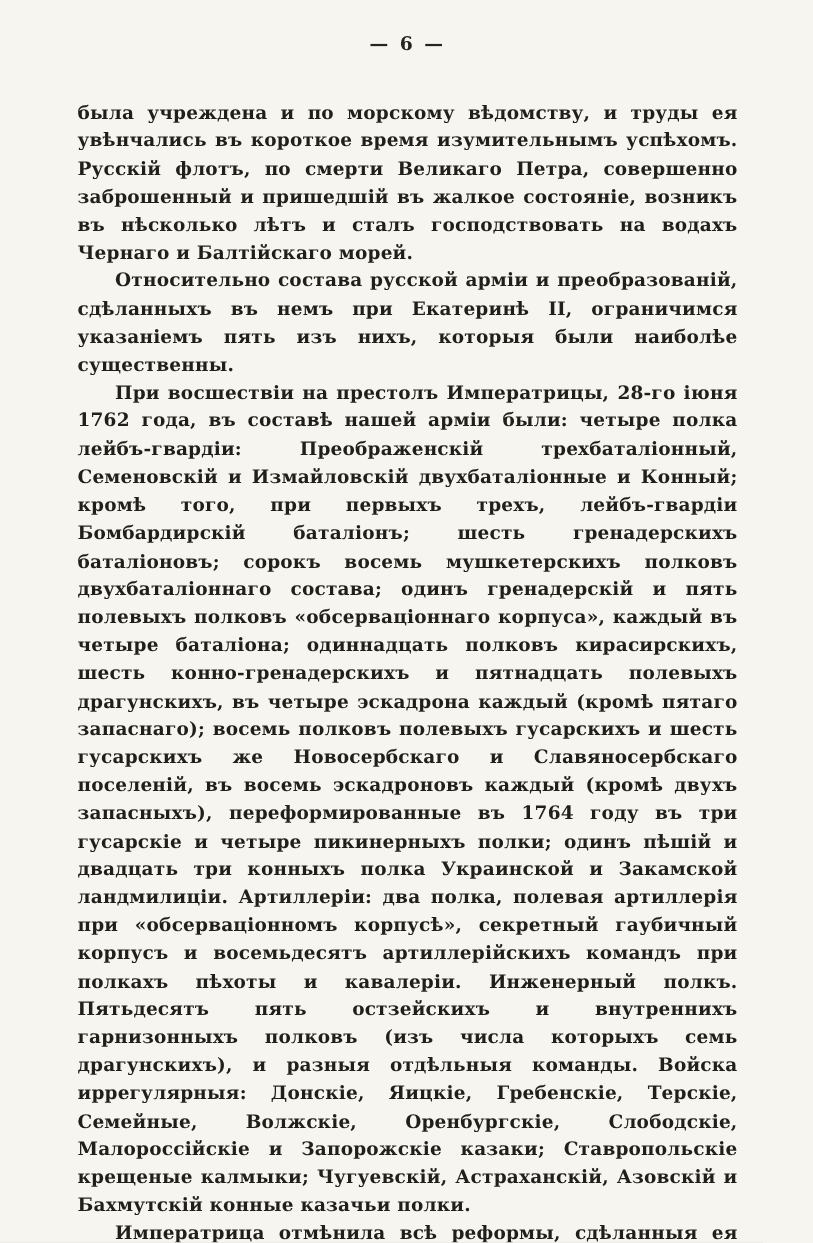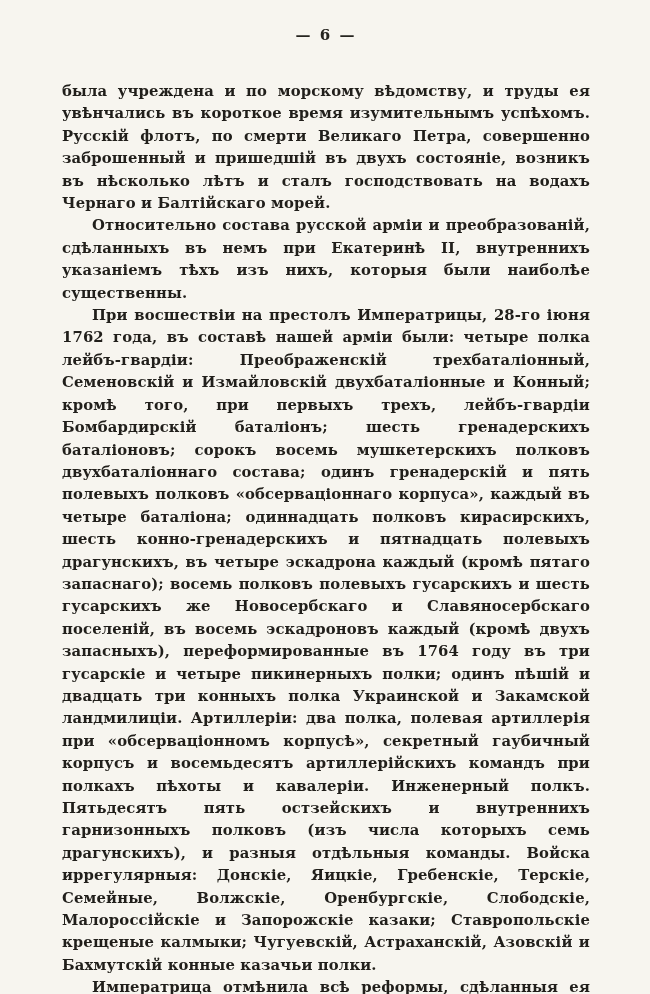--- a/index.html
+++ b/index.html
@@ -40,19 +40,19 @@
   .it { }
 </style>
 </head>
 <body>
 
 <div class="page">
 
   <div class="page-number">— 6 —</div>
 
   <div class="body-text">
-    <p class="para noindent"><span>была учреждена и по морскому вѣдомству, и труды ея увѣнчались въ короткое время изумительнымъ успѣхомъ. Русскій флотъ, по смерти Великаго Петра, совершенно заброшенный и пришедшій въ двухъ состояніе, возникъ въ нѣсколько лѣтъ и сталъ господствовать на водахъ Чернаго и Балтійскаго морей.</span></p>
-    <p class="para"><span>Относительно состава русской арміи и преобразованій, сдѣланныхъ въ немъ при Екатеринѣ II, внутреннихъ указаніемъ тѣхъ изъ нихъ, которыя были наиболѣе существенны.</span></p>
+    <p class="para noindent"><span>была учреждена и по морскому вѣдомству, и труды ея увѣнчались въ короткое время изумительнымъ успѣхомъ. Русскій флотъ, по смерти Великаго Петра, совершенно заброшенный и пришедшій въ жалкое состояніе, возникъ въ нѣсколько лѣтъ и сталъ господствовать на водахъ Чернаго и Балтійскаго морей.</span></p>
+    <p class="para"><span>Относительно состава русской арміи и преобразованій, сдѣланныхъ въ немъ при Екатеринѣ II, ограничимся указаніемъ пять изъ нихъ, которыя были наиболѣе существенны.</span></p>
     <p class="para"><span>При восшествіи на престолъ Императрицы, 28-го іюня 1762 года, въ составѣ нашей арміи были: четыре полка </span><span class="it">лейбъ-гвардіи</span><span>: Преображенскій трехбаталіонный, Семеновскій и Измайловскій двухбаталіонные и Конный; кромѣ того, при первыхъ трехъ, лейбъ-гвардіи Бомбардирскій баталіонъ; шесть гренадерскихъ баталіоновъ; сорокъ восемь </span><span class="it">мушкетерскихъ</span><span> полковъ двухбаталіоннаго состава; одинъ гренадерскій и пять полевыхъ полковъ «</span><span class="it">обсерваціоннаго корпуса</span><span>», каждый въ четыре баталіона; одиннадцать полковъ </span><span class="it">кирасирскихъ</span><span>, шесть конно-гренадерскихъ и пятнадцать </span><span class="it">полевыхъ драгунскихъ</span><span>, въ четыре эскадрона каждый (кромѣ пятаго запаснаго); восемь полковъ </span><span class="it">полевыхъ гусарскихъ</span><span> и шесть гусарскихъ же </span><span class="it">Новосербскаго и Славяносербскаго поселеній</span><span>, въ восемь эскадроновъ каждый (кромѣ двухъ запасныхъ), переформированные въ 1764 году въ три </span><span class="it">гусарскіе</span><span> и четыре </span><span class="it">пикинерныхъ</span><span> полки; одинъ пѣшій и двадцать три конныхъ полка </span><span class="it">Украинской и Закамской ландмилиціи</span><span>. </span><span class="it">Артиллеріи</span><span>: два полка, полевая артиллерія при «</span><span class="it">обсерваціонномъ корпусѣ</span><span>», секретный гаубичный корпусъ и восемьдесятъ артиллерійскихъ командъ при полкахъ пѣхоты и кавалеріи. </span><span class="it">Инженерный полкъ</span><span>. Пятьдесятъ пять </span><span class="it">остзейскихъ</span><span> и </span><span class="it">внутреннихъ</span><span> гарнизонныхъ полковъ (изъ числа которыхъ семь драгунскихъ), и разныя отдѣльныя команды. </span><span class="it">Войска иррегулярныя</span><span>: Донскіе, Яицкіе, Гребенскіе, Терскіе, Семейные, Волжскіе, Оренбургскіе, Слободскіе, Малороссійскіе и Запорожскіе казаки; Ставропольскіе крещеные калмыки; Чугуевскій, Астраханскій, Азовскій и Бахмутскій конные казачьи полки.</span></p>
     <p class="para"><span>Императрица отмѣнила всѣ реформы, сдѣланныя ея предшествен-</span></p>
   </div>
 
 </div>
 
 </body></html>

